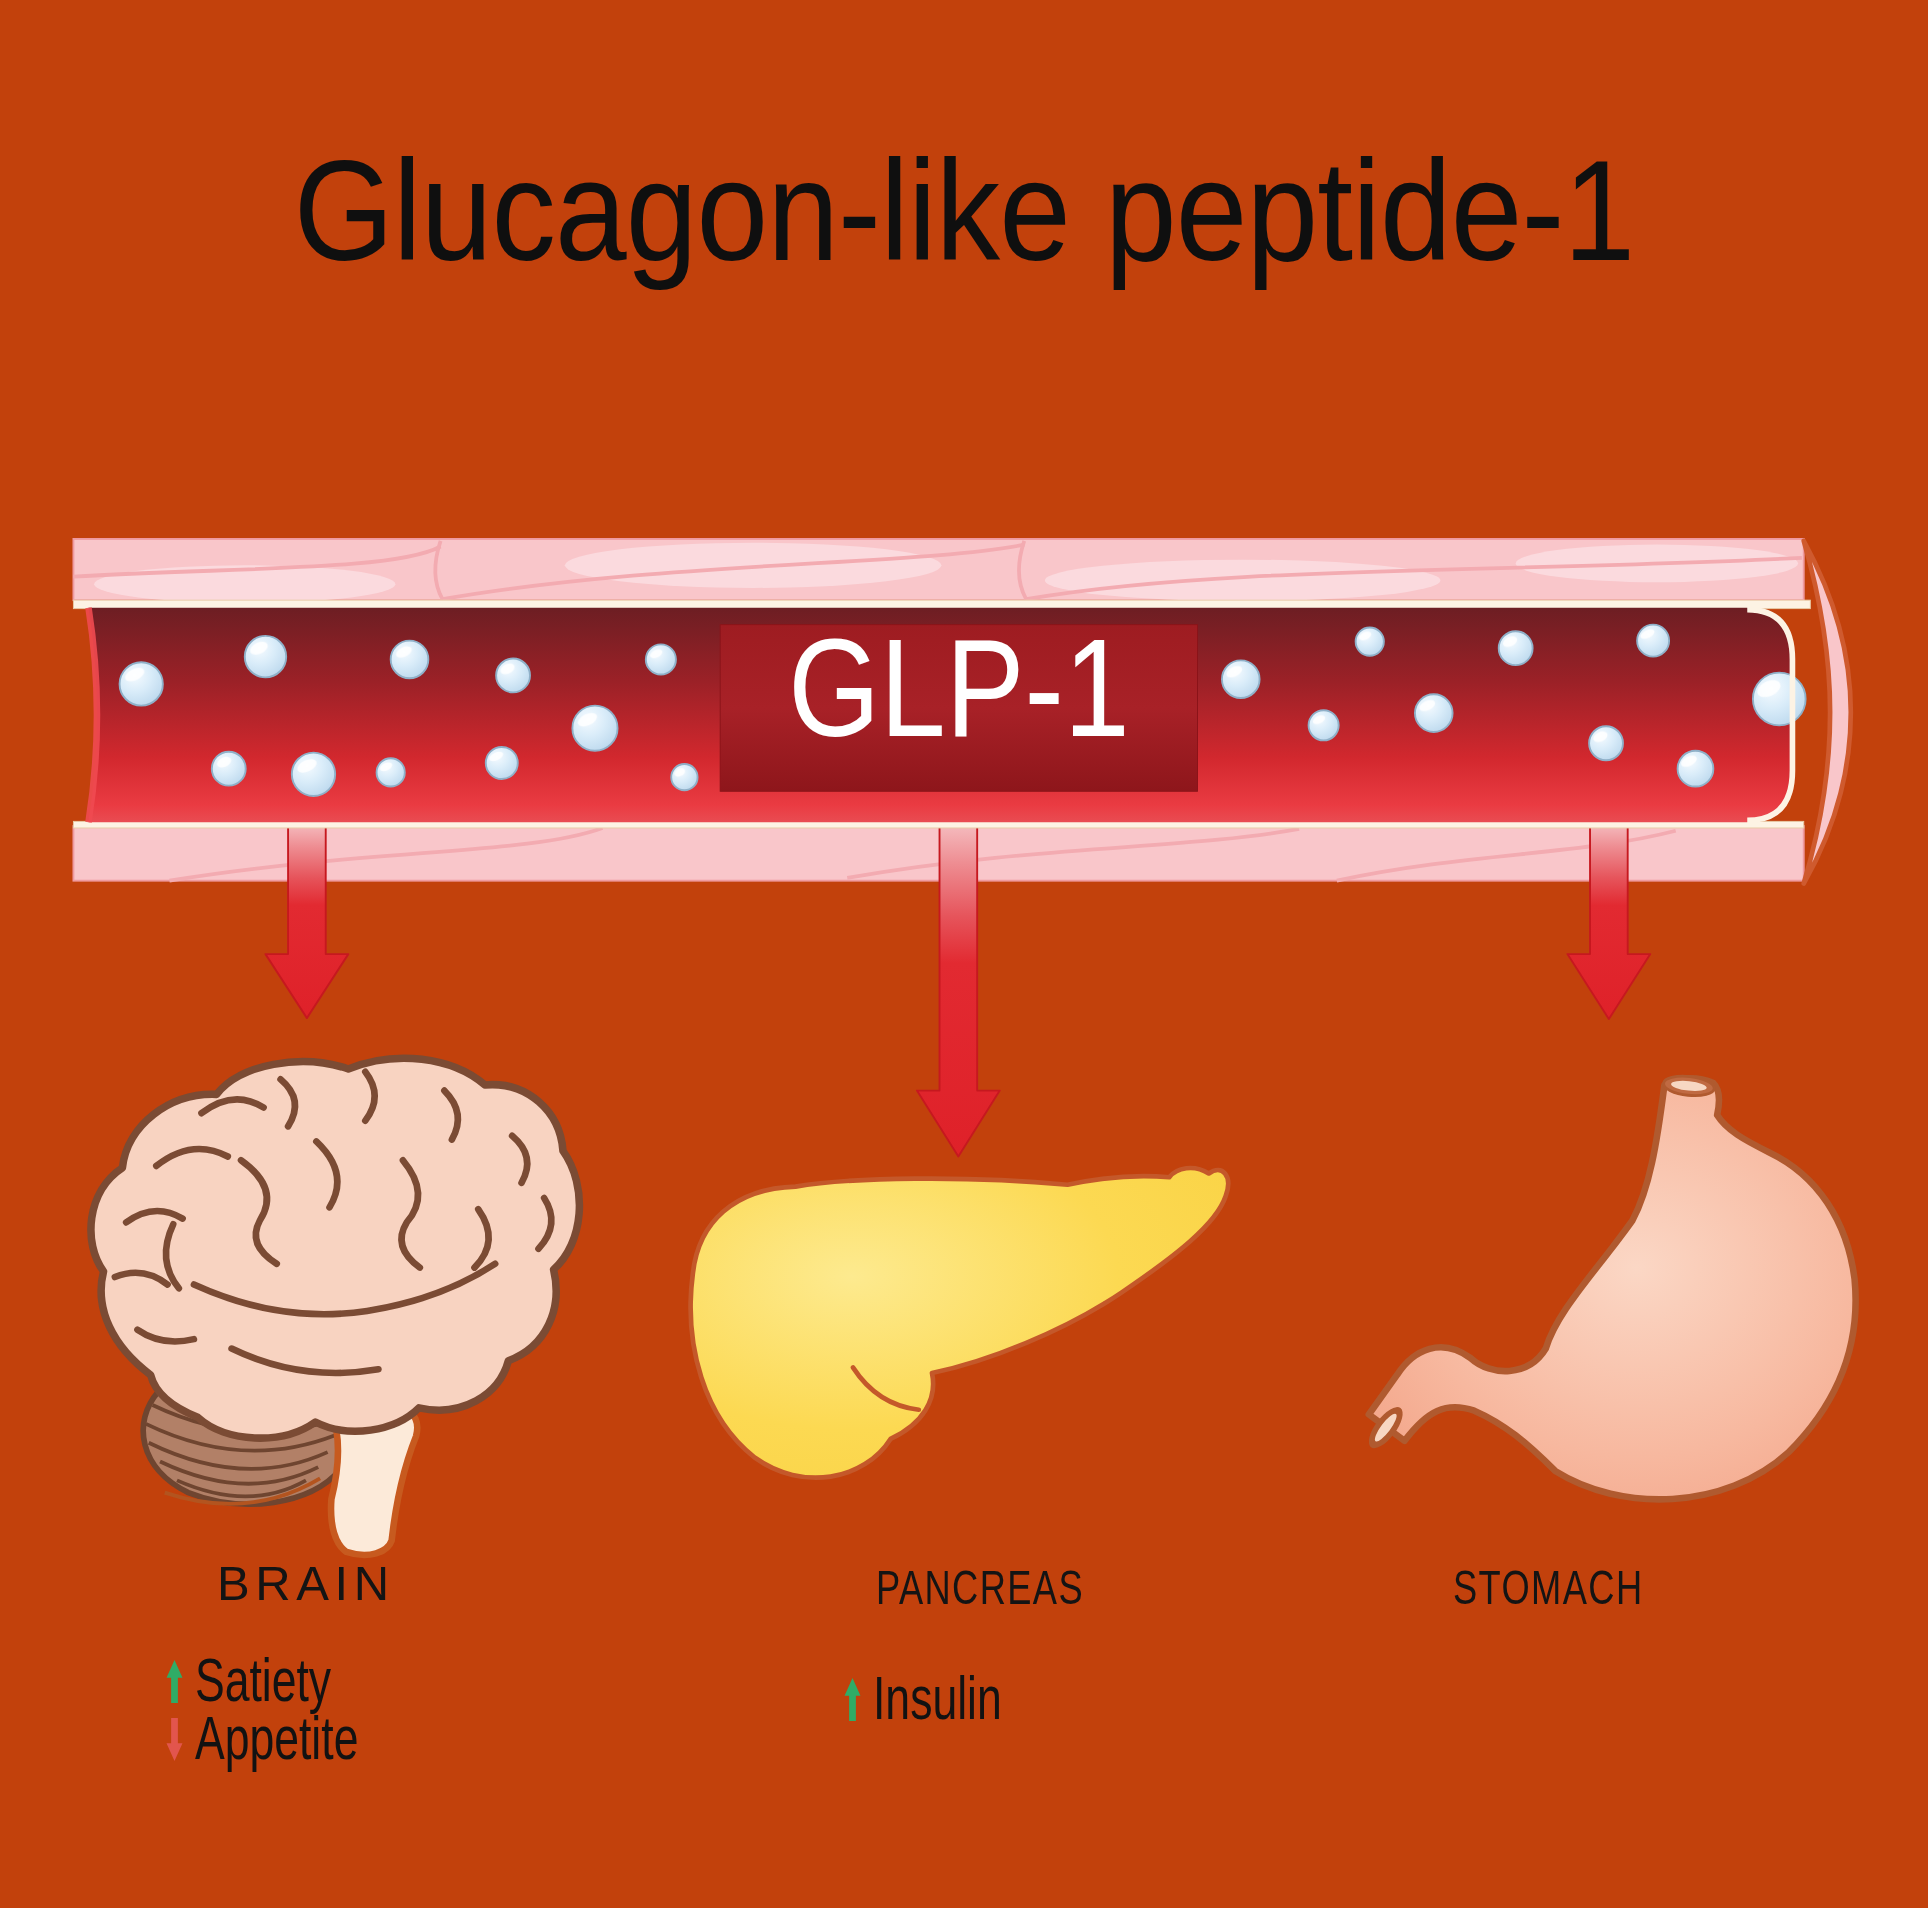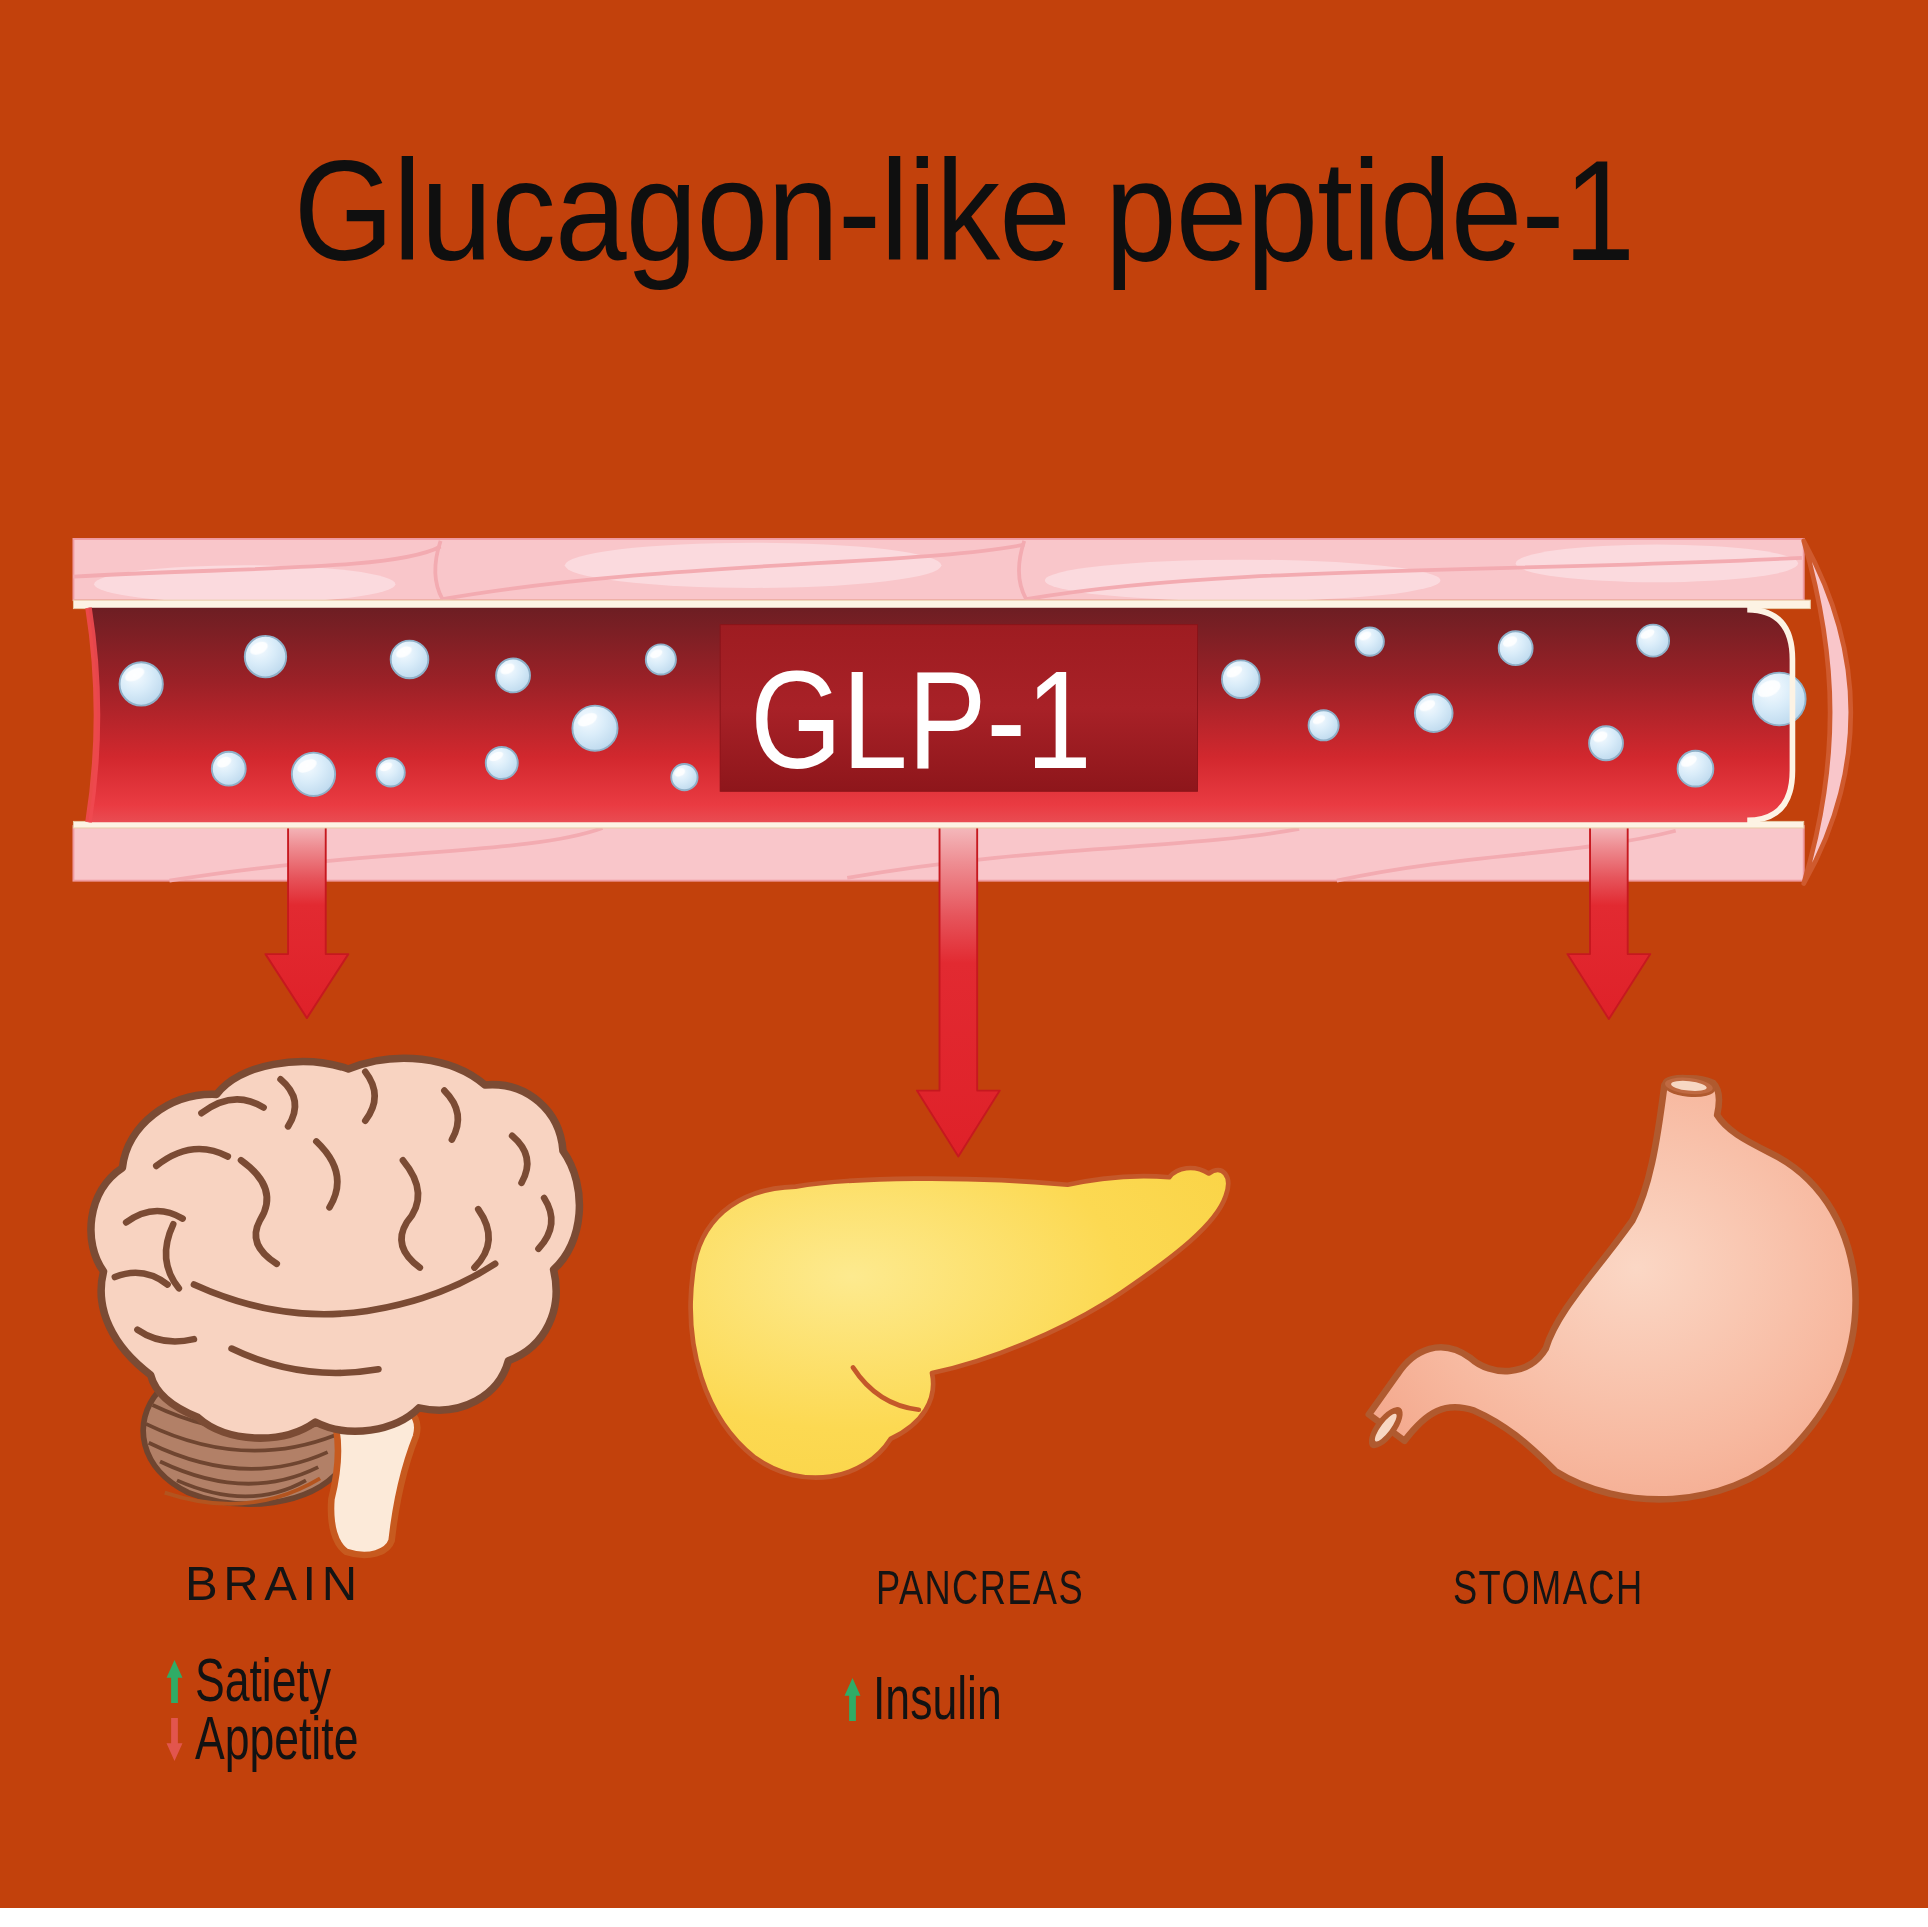--- a/index.html
+++ b/index.html
@@ -5,32 +5,32 @@
   html,body{margin:0;padding:0;background:#fff;}
   body{font-family:"Liberation Sans", sans-serif;}
   #stage{position:relative;width:1928px;height:1908px;background:#c2410c;overflow:hidden;}
   #scene{position:absolute;left:0;top:0;}
   .page-title{
     position:absolute;left:0;right:0;top:139px;text-align:center;
     font-size:143px;line-height:1;color:#0f0f0f;letter-spacing:-0.9px;
     transform:scaleX(.9);transform-origin:50% 0;white-space:nowrap;
   }
   .glp-label{
-    position:absolute;left:720px;top:636px;width:477px;height:167px;
-    display:flex;align-items:center;
+    position:absolute;left:720px;top:604px;width:477px;height:167px;
+    display:flex;align-items:center;justify-content:center;
   }
   .glp-label span{
     font-size:139px;line-height:1;color:#ffffff;
     transform:scaleX(.85);transform-origin:50% 50%;white-space:nowrap;
   }
   .organ-label{
     position:absolute;font-size:49px;line-height:1;color:#141414;
     white-space:nowrap;
   }
-  .organ-label.wide{letter-spacing:5.6px;}
+  .organ-label.wide{letter-spacing:5.6px;margin-left:32px;}
   .organ-label.cond{letter-spacing:1.9px;transform:scaleX(.74);transform-origin:0 0;}
   .fx{position:absolute;display:flex;align-items:flex-start;gap:12.2px;}
   .fx svg{flex:none;margin-top:9.4px;}
   .fx .fxlabel{
     font-size:61px;line-height:1;color:#121212;white-space:nowrap;
     transform:scaleX(.73);transform-origin:0 0;
   }
 </style>
 </head>
 <body>

